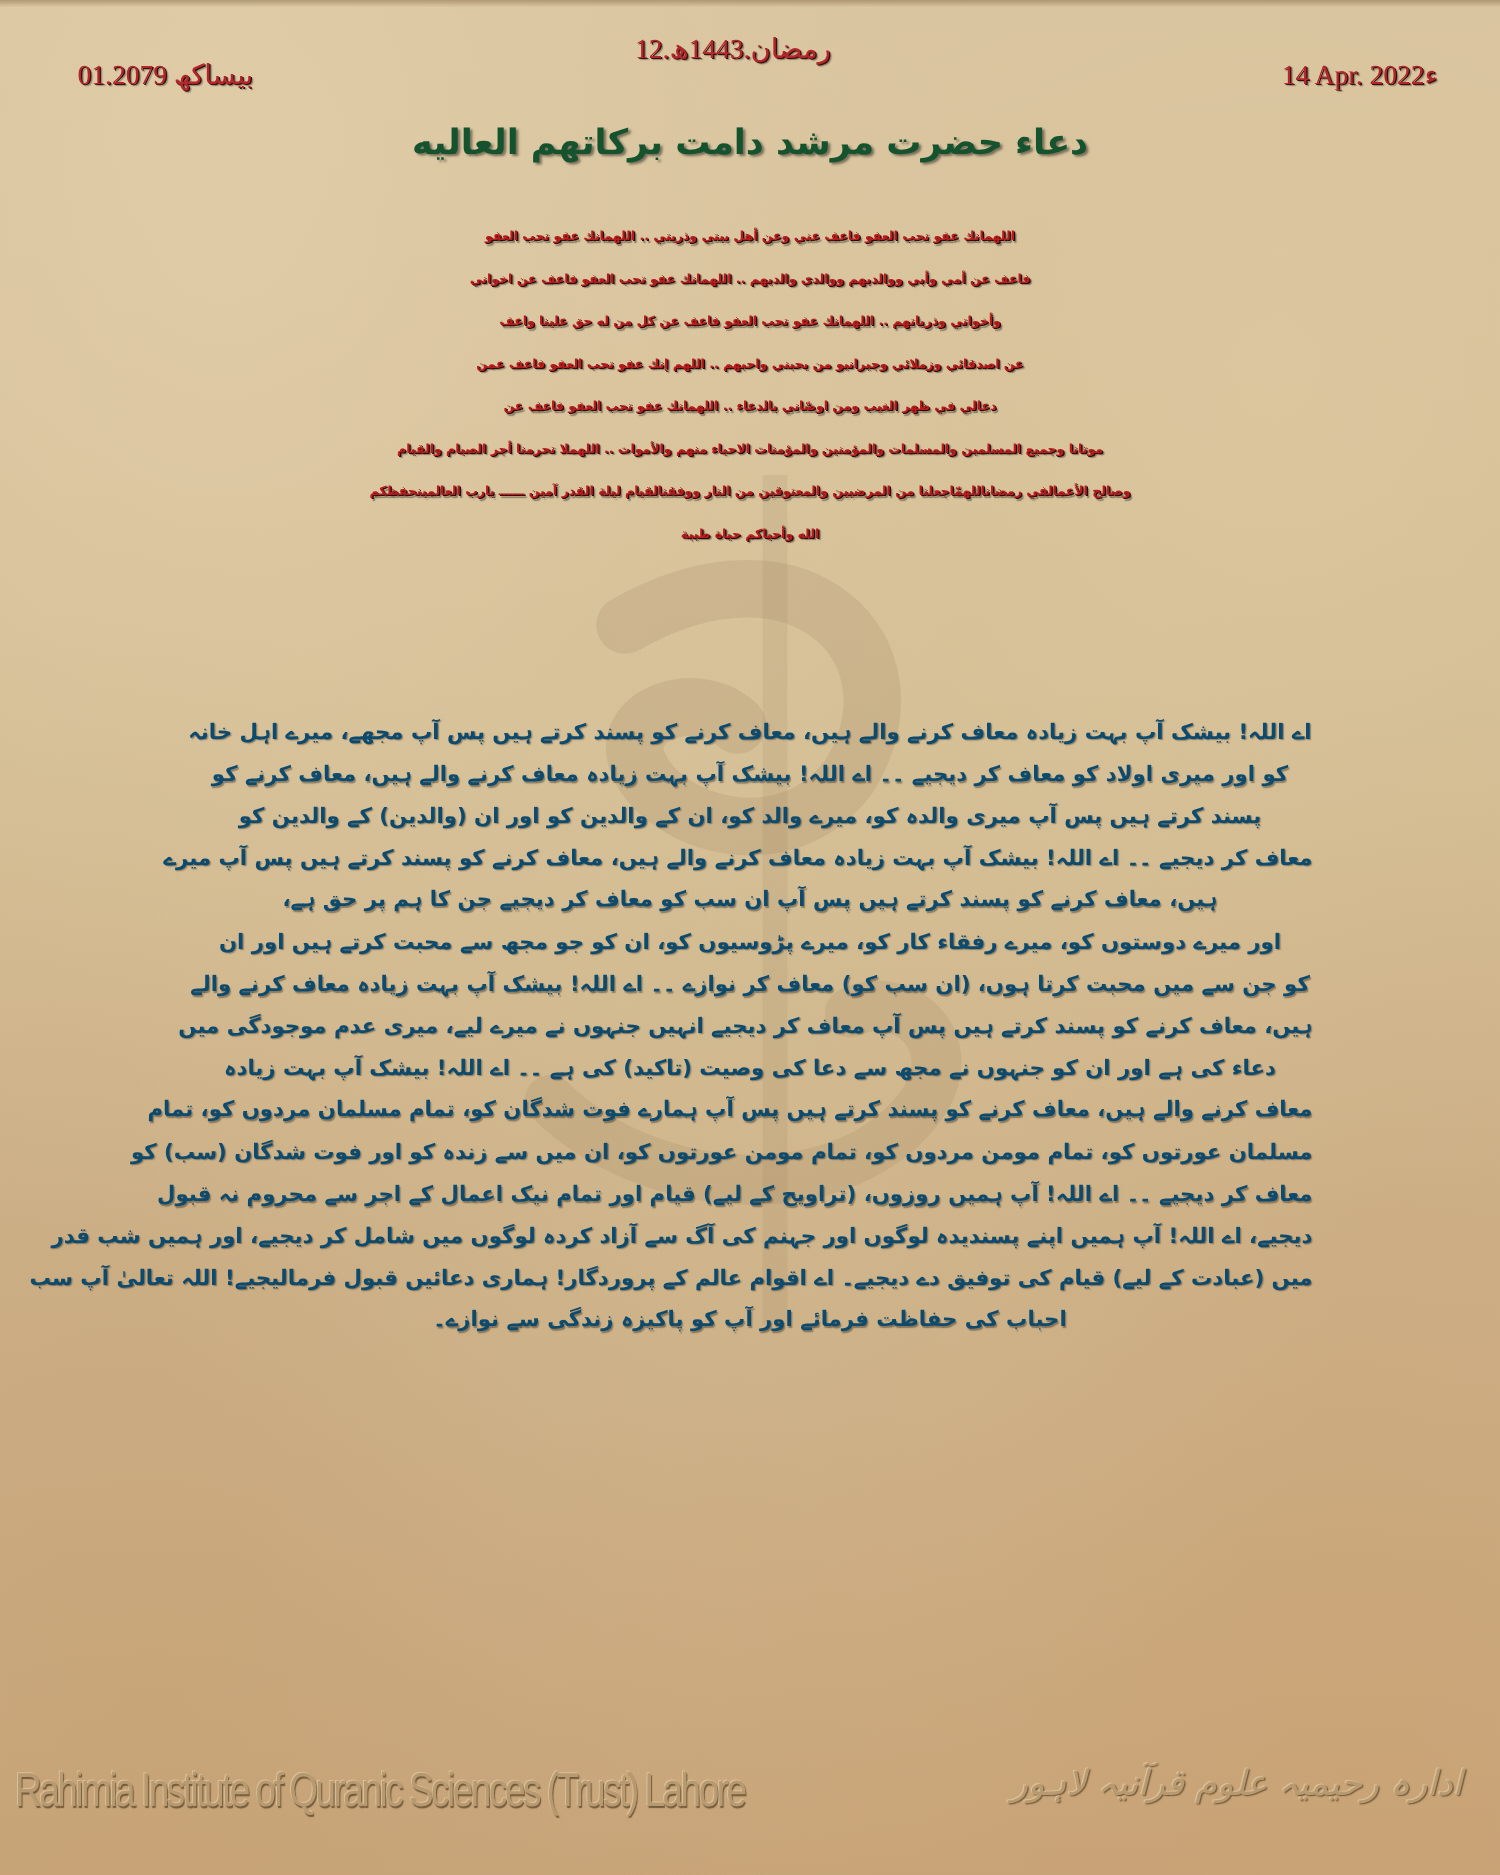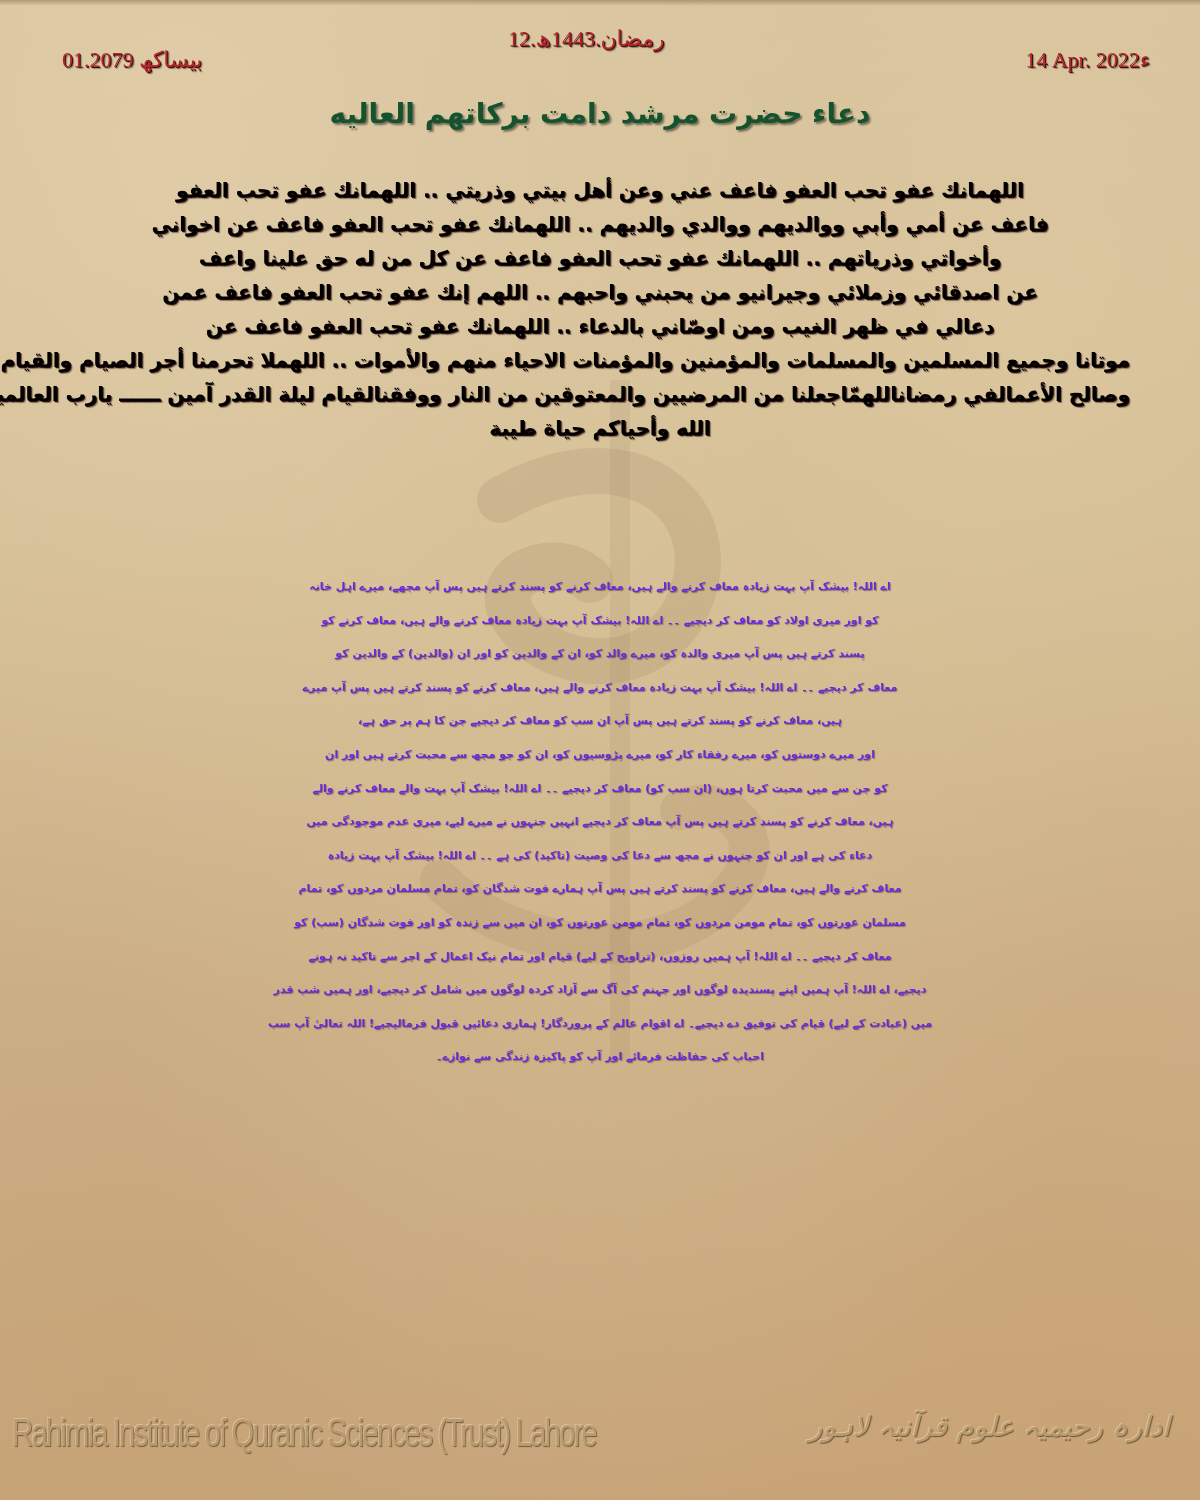--- a/index.html
+++ b/index.html
@@ -74,41 +74,41 @@
       position: absolute;
       top: 173px;
       left: 70px;
       width: 1060px;
       direction: rtl;
       text-align: center;
     }
     .arabic-line {
       font-family: "DejaVu Sans", sans-serif;
       font-weight: bold;
-      font-size: 20px;
+      font-size: 10px;
       line-height: 34px;
-      color: #000000;
+      color: #b91c1c;
       text-shadow: 1px 1px 0 #2a0808, 2px 2px 1px rgba(0,0,0,0.4);
       white-space: nowrap;
     }
 
     .urdu-block {
       position: absolute;
       top: 570px;
       left: 150px;
       width: 900px;
       direction: rtl;
       text-align: center;
     }
     .urdu-line {
       font-family: "DejaVu Sans", sans-serif;
       font-weight: bold;
-      font-size: 11px;
+      font-size: 17px;
       line-height: 33.6px;
-      color: #6d28d9;
+      color: #0c4a6e;
       text-shadow: 1px 1px 1px rgba(0,0,0,0.35);
       white-space: nowrap;
     }
 
     .footer {
       position: absolute;
       top: 1400px;
       left: 0;
       width: 1200px;
       height: 80px;
@@ -173,26 +173,26 @@
   <div class="arabic-line">الله وأحياكم حياة طيبة</div>
 </section>
 
 <section class="urdu-block">
   <div class="urdu-line">اے اللہ! بیشک آپ بہت زیادہ معاف کرنے والے ہیں، معاف کرنے کو پسند کرتے ہیں پس آپ مجھے، میرے اہل خانہ</div>
   <div class="urdu-line">کو اور میری اولاد کو معاف کر دیجیے ۔۔ اے اللہ! بیشک آپ بہت زیادہ معاف کرنے والے ہیں، معاف کرنے کو</div>
   <div class="urdu-line">پسند کرتے ہیں پس آپ میری والدہ کو، میرے والد کو، ان کے والدین کو اور ان (والدین) کے والدین کو</div>
   <div class="urdu-line">معاف کر دیجیے ۔۔ اے اللہ! بیشک آپ بہت زیادہ معاف کرنے والے ہیں، معاف کرنے کو پسند کرتے ہیں پس آپ میرے</div>
   <div class="urdu-line">ہیں، معاف کرنے کو پسند کرتے ہیں پس آپ ان سب کو معاف کر دیجیے جن کا ہم پر حق ہے،</div>
   <div class="urdu-line">اور میرے دوستوں کو، میرے رفقاء کار کو، میرے پڑوسیوں کو، ان کو جو مجھ سے محبت کرتے ہیں اور ان</div>
-  <div class="urdu-line">کو جن سے میں محبت کرتا ہوں، (ان سب کو) معاف کر دیجیے ۔۔ اے اللہ! بیشک آپ بہت والے معاف کرنے والے</div>
+  <div class="urdu-line">کو جن سے میں محبت کرتا ہوں، (ان سب کو) معاف کر نوازے ۔۔ اے اللہ! بیشک آپ بہت زیادہ معاف کرنے والے</div>
   <div class="urdu-line">ہیں، معاف کرنے کو پسند کرتے ہیں پس آپ معاف کر دیجیے انہیں جنہوں نے میرے لیے، میری عدم موجودگی میں</div>
   <div class="urdu-line">دعاء کی ہے اور ان کو جنہوں نے مجھ سے دعا کی وصیت (تاکید) کی ہے ۔۔ اے اللہ! بیشک آپ بہت زیادہ</div>
   <div class="urdu-line">معاف کرنے والے ہیں، معاف کرنے کو پسند کرتے ہیں پس آپ ہمارے فوت شدگان کو، تمام مسلمان مردوں کو، تمام</div>
   <div class="urdu-line">مسلمان عورتوں کو، تمام مومن مردوں کو، تمام مومن عورتوں کو، ان میں سے زندہ کو اور فوت شدگان (سب) کو</div>
-  <div class="urdu-line">معاف کر دیجیے ۔۔ اے اللہ! آپ ہمیں روزوں، (تراویح کے لیے) قیام اور تمام نیک اعمال کے اجر سے تاکید نہ ہونے</div>
+  <div class="urdu-line">معاف کر دیجیے ۔۔ اے اللہ! آپ ہمیں روزوں، (تراویح کے لیے) قیام اور تمام نیک اعمال کے اجر سے محروم نہ قبول</div>
   <div class="urdu-line">دیجیے، اے اللہ! آپ ہمیں اپنے پسندیدہ لوگوں اور جہنم کی آگ سے آزاد کردہ لوگوں میں شامل کر دیجیے، اور ہمیں شب قدر</div>
   <div class="urdu-line">میں (عبادت کے لیے) قیام کی توفیق دے دیجیے۔ اے اقوام عالم کے پروردگار! ہماری دعائیں قبول فرمالیجیے! اللہ تعالیٰ آپ سب</div>
   <div class="urdu-line">احباب کی حفاظت فرمائے اور آپ کو پاکیزہ زندگی سے نوازے۔</div>
 </section>
 
 <footer class="footer">
   <div class="footer-en">Rahimia Institute of Quranic Sciences (Trust) Lahore</div>
   <div class="footer-ur">ادارہ رحیمیہ علوم قرآنیہ لاہور</div>
 </footer>
 

